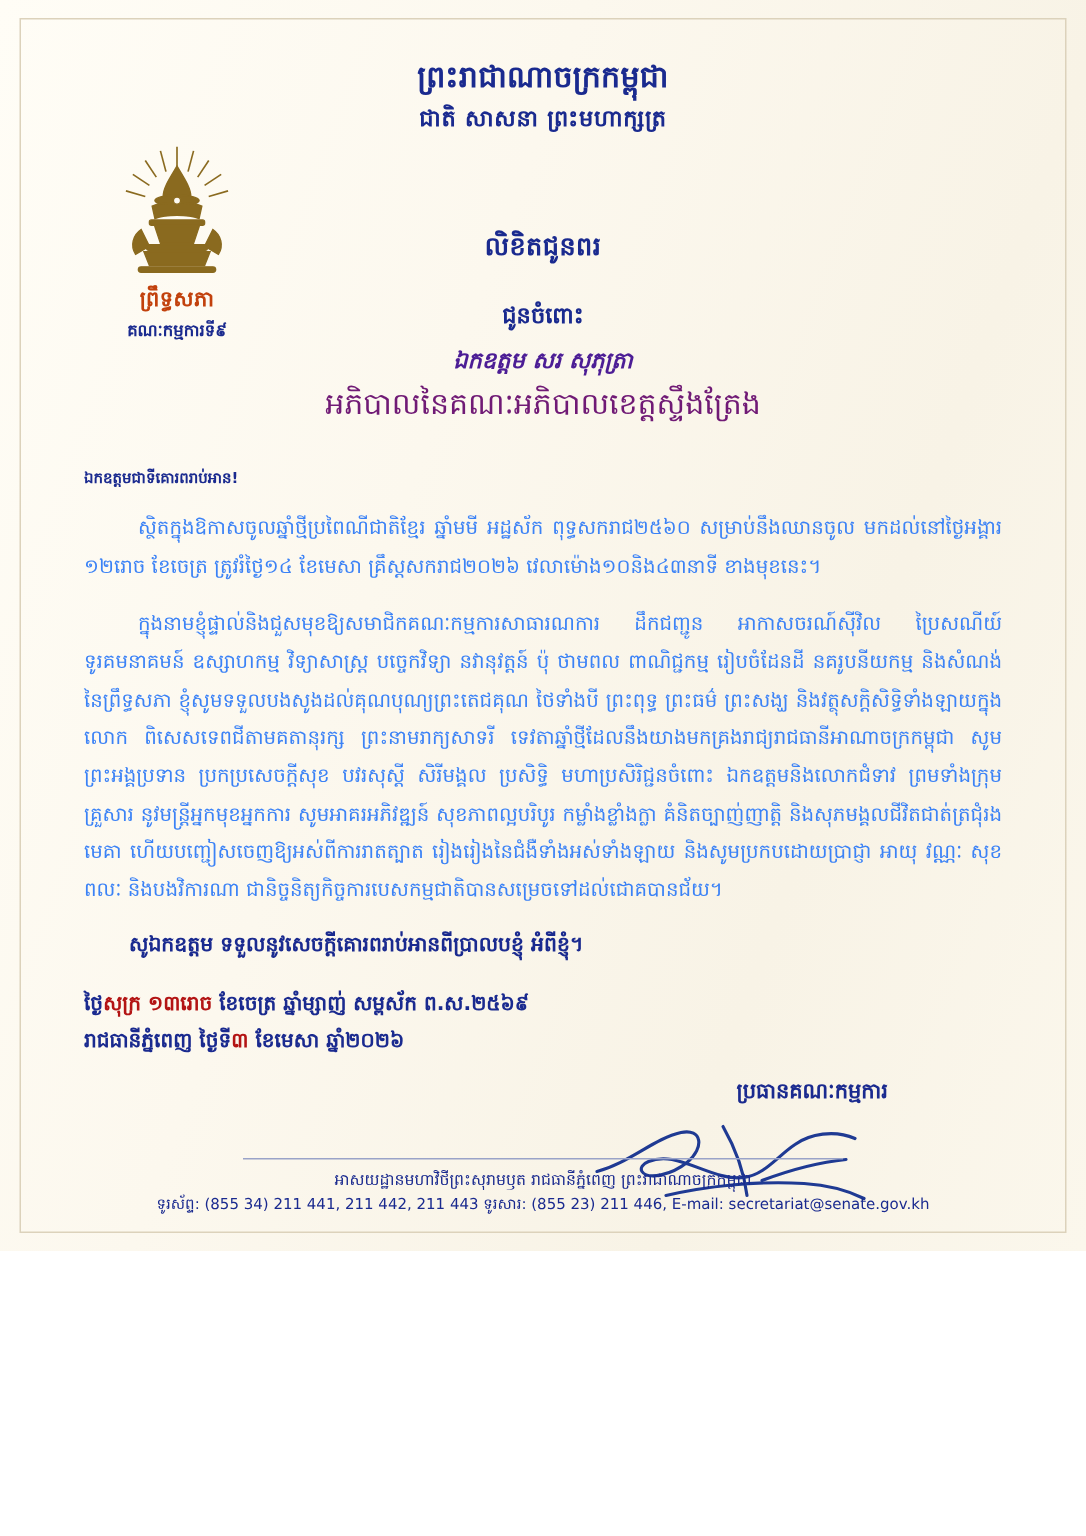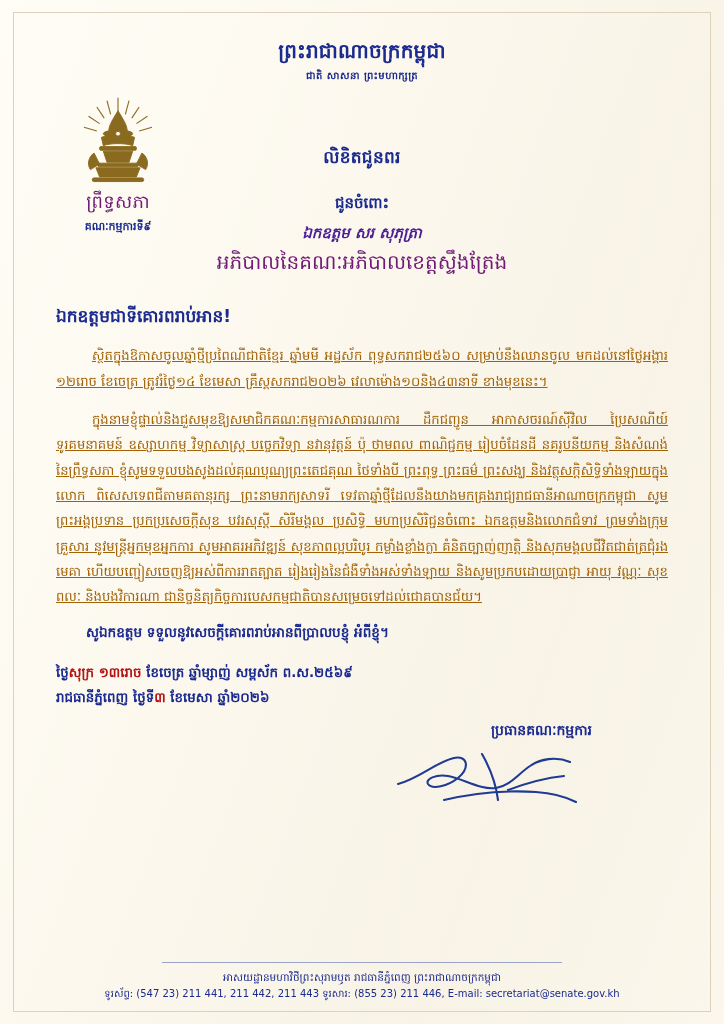--- a/index.html
+++ b/index.html
@@ -8,21 +8,21 @@
     background: #ffffff;
   }
   body {
     width: 724px;
     height: 1024px;
     font-family: "DejaVu Sans", "Liberation Sans", sans-serif;
   }
   .page {
     position: relative;
     width: 724px;
-    height: 1024px;
+    height: 834px;
     background: #fdfaf2;
     box-sizing: border-box;
     overflow: hidden;
   }
   .paper-tint {
     position: absolute;
     inset: 0;
     background:
       linear-gradient(110deg, #fffdf6 0%, #fcf8ee 38%, #f8f3e6 72%, #fbf7ec 100%);
     pointer-events: none;
@@ -46,21 +46,21 @@
     text-align: center;
     padding-top: 38px;
     font-size: 20px;
     font-weight: bold;
     letter-spacing: 0.2px;
     color: #1a2a8f;
     line-height: 1.35;
   }
   .motto {
     text-align: center;
-    font-size: 10px;
+    font-size: 15px;
     font-weight: bold;
     color: #1a2a8f;
     margin-top: 4px;
     letter-spacing: 0.5px;
   }
 
   
   .emblem-block {
     position: absolute;
     left: 48px;
@@ -68,23 +68,23 @@
     width: 140px;
     text-align: center;
   }
   .emblem {
     width: 92px;
     height: 92px;
     margin: 0 auto;
     display: block;
   }
   .org-name {
-    font-size: 18px;
-    font-weight: normal;
-    color: #701a75;
+    font-size: 14px;
+    font-weight: bold;
+    color: #c2410c;
     margin-top: 2px;
     letter-spacing: 0.3px;
   }
   .org-sub {
     font-size: 11px;
     font-weight: bold;
     color: #1a2a8f;
     margin-top: 2px;
   }
 
@@ -115,31 +115,30 @@
   .recipient-title {
     font-size: 20px;
     font-weight: normal;
     color: #701a75;
     margin-top: 4px;
   }
 
   
   .salutation {
     margin-top: 26px;
-    font-size: 17px;
+    font-size: 10px;
     font-weight: bold;
     color: #1a2a8f;
   }
   .para {
     font-size: 13.2px;
     line-height: 1.92;
-    color: #a16207;
+    color: #3b82f6;
     text-align: justify;
     text-indent: 36px;
-    text-decoration: underline;
   }
   .closing {
     margin-top: 14px;
     font-size: 13.6px;
     font-weight: bold;
     color: #1a2a8f;
     text-indent: 30px;
   }
 
   
@@ -280,15 +279,15 @@
         <circle cx="50" cy="41" r="2.6" fill="#fdfaf2"></circle>
       </g>
     </svg>
     <div class="org-name">ព្រឹទ្ធសភា</div>
     <div class="org-sub">គណៈកម្មការទី៩</div>
   </div>
 
   <div class="footer">
     <div class="footer-rule"></div>
     <div class="footer-line">អាសយដ្ឋានមហាវិថីព្រះសុរាមឫត រាជធានីភ្នំពេញ ព្រះរាជាណាចក្រកម្ពុជា</div>
-    <div class="footer-line contacts">ទូរស័ព្ទ: (547 23) 211 441, 211 442, 211 443 ទូរសារ: (855 23) 211 446, E-mail: secretariat@senate.gov.kh</div>
+    <div class="footer-line contacts">ទូរស័ព្ទ: (855 34) 211 441, 211 442, 211 443 ទូរសារ: (855 23) 211 446, E-mail: secretariat@senate.gov.kh</div>
   </div>
 </div>
 
 </body></html>

